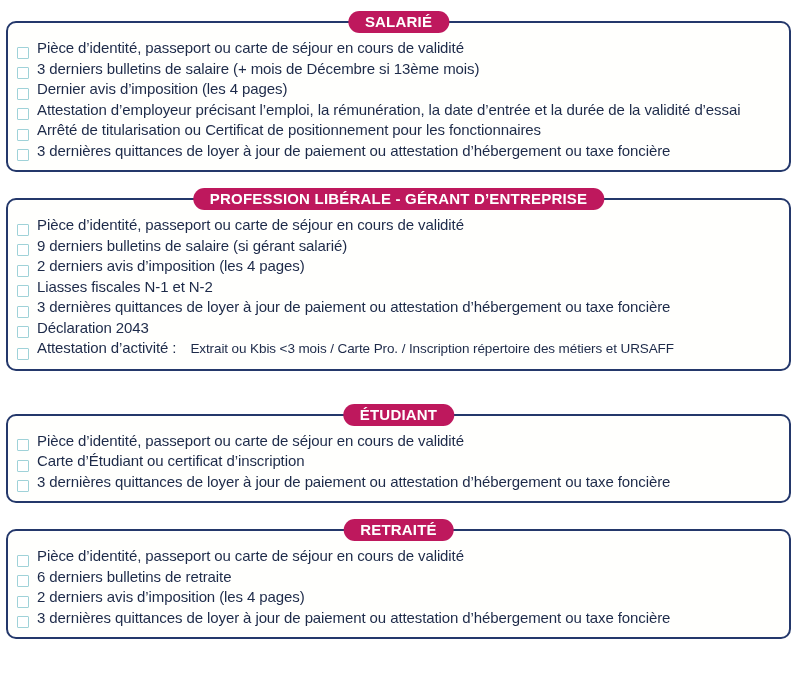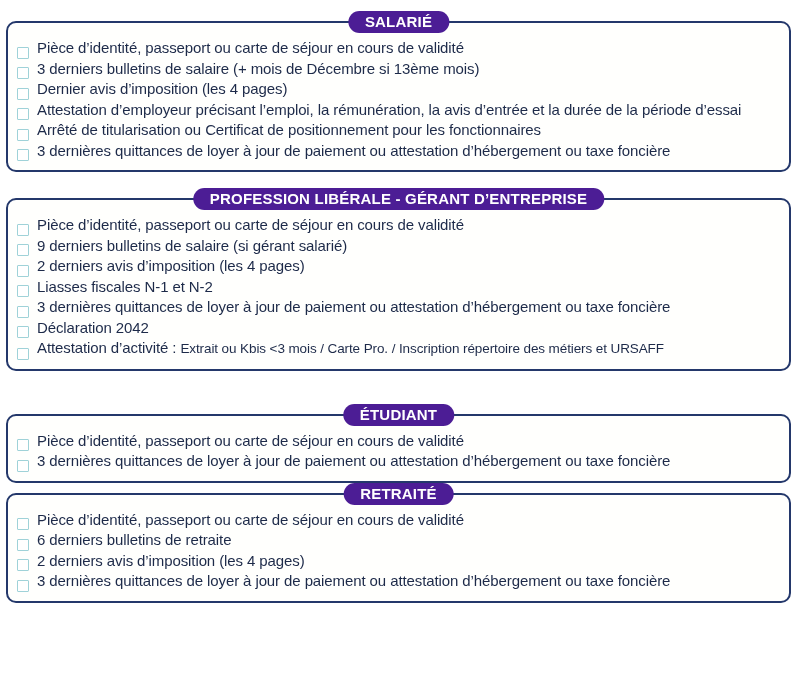--- a/index.html
+++ b/index.html
@@ -24,27 +24,27 @@
     margin: 0 14px 0 6px;
     border: 2px solid #24386b;
     border-radius: 10px;
     background: #fffffd;
     padding: 15px 8px 9px 4px;
     box-sizing: border-box;
   }
   .section-box.first  { margin-top: 21px; }
   .section-box.gap-a  { margin-top: 26px; }
   .section-box.gap-b  { margin-top: 43px; }
-  .section-box.gap-c  { margin-top: 10px; }
+  .section-box.gap-c  { margin-top: 26px; }
   .pill {
     position: absolute;
     top: -12px;
     left: 50%;
     transform: translateX(-50%);
-    background: #4c1d95;
+    background: #be185d;
     color: #ffffff;
     font-weight: bold;
     font-size: 15px;
     line-height: 22px;
     padding: 0 17px;
     border-radius: 13px;
     letter-spacing: 0.2px;
     white-space: nowrap;
   }
   .items {
@@ -67,20 +67,21 @@
     border-radius: 1px;
     background: #ffffff;
     margin: 4.5px 8px 0 5px;
   }
   .item-text {
     flex: 1 1 auto;
     min-width: 0;
   }
   .note {
     font-size: 13.5px;
+    margin-left: 10px;
   }
 </style>
 </head>
 <body>
 
 <div class="page">
 
   <div class="section-box first">
     <div class="pill">SALARIÉ</div>
     <ul class="items">
@@ -91,21 +92,21 @@
       <li class="item">
         <span class="checkbox"></span>
         <span class="item-text">3 derniers bulletins de salaire (+ mois de Décembre si 13ème mois)</span>
       </li>
       <li class="item">
         <span class="checkbox"></span>
         <span class="item-text">Dernier avis d’imposition (les 4 pages)</span>
       </li>
       <li class="item">
         <span class="checkbox"></span>
-        <span class="item-text">Attestation d’employeur précisant l’emploi, la rémunération,  la avis d’entrée et la durée de la période d’essai</span>
+        <span class="item-text">Attestation d’employeur précisant l’emploi, la rémunération,  la date d’entrée et la durée de la validité d’essai</span>
       </li>
       <li class="item">
         <span class="checkbox"></span>
         <span class="item-text">Arrêté de titularisation ou Certificat de positionnement pour les fonctionnaires</span>
       </li>
       <li class="item">
         <span class="checkbox"></span>
         <span class="item-text">3 dernières quittances de loyer à jour de paiement ou attestation d’hébergement ou taxe foncière</span>
       </li>
     </ul>
@@ -129,35 +130,39 @@
       <li class="item">
         <span class="checkbox"></span>
         <span class="item-text">Liasses fiscales N-1 et N-2</span>
       </li>
       <li class="item">
         <span class="checkbox"></span>
         <span class="item-text">3 dernières quittances de loyer à jour de paiement ou attestation d’hébergement ou taxe foncière</span>
       </li>
       <li class="item">
         <span class="checkbox"></span>
-        <span class="item-text">Déclaration 2042</span>
+        <span class="item-text">Déclaration 2043</span>
       </li>
       <li class="item">
         <span class="checkbox"></span>
         <span class="item-text"><span>Attestation d’activité : </span><span class="note">Extrait ou Kbis &lt;3 mois / Carte Pro. / Inscription répertoire des métiers et URSAFF</span></span>
       </li>
     </ul>
   </div>
 
   <div class="section-box gap-b">
     <div class="pill">ÉTUDIANT</div>
     <ul class="items">
       <li class="item">
         <span class="checkbox"></span>
         <span class="item-text">Pièce d’identité, passeport ou carte de séjour en cours de validité</span>
+      </li>
+      <li class="item">
+        <span class="checkbox"></span>
+        <span class="item-text">Carte d’Étudiant ou certificat d’inscription</span>
       </li>
       <li class="item">
         <span class="checkbox"></span>
         <span class="item-text">3 dernières quittances de loyer à jour de paiement ou attestation d’hébergement ou taxe foncière</span>
       </li>
     </ul>
   </div>
 
   <div class="section-box gap-c">
     <div class="pill">RETRAITÉ</div>

